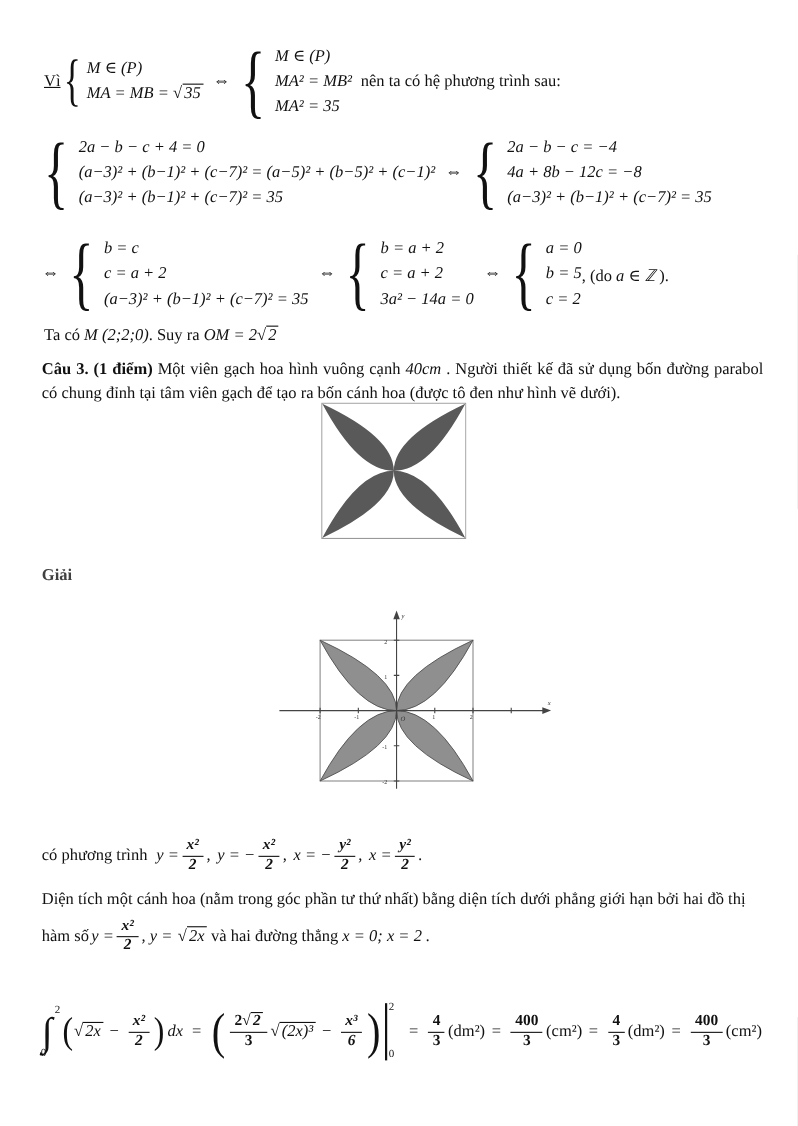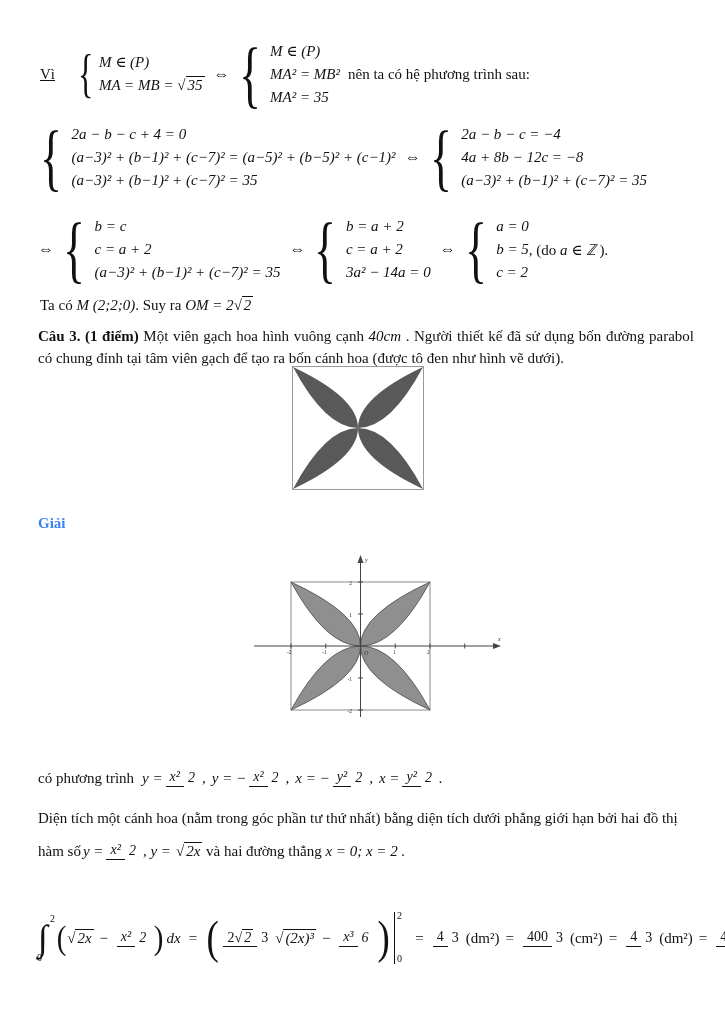--- a/index.html
+++ b/index.html
@@ -3,54 +3,54 @@
 <meta charset="utf-8">
 <style>
   html,body{margin:0;padding:0;background:#e8e8e8;}
   .page{position:relative;width:725px;height:1024px;background:#ffffff;margin:0 auto;
         font-family:"Liberation Serif","DejaVu Serif",serif;font-size:15px;color:#111;overflow:hidden;}
   .abs{position:absolute;}
   .row{display:flex;align-items:center;white-space:nowrap;}
   .m{font-style:italic;}
   .up{font-style:normal;}
   .bold{font-weight:bold;}
-  .blue{color:#3b82f6;font-weight:bold;}
+  .blue{color:#404040;font-weight:bold;}
   .sys{display:inline-flex;align-items:center;}
   .col{display:inline-flex;flex-direction:column;}
   .ln{line-height:23px;white-space:nowrap;font-style:italic;}
   .brace{font-weight:400;display:inline-block;transform:scaleX(.62);transform-origin:left center;
          margin-right:-4px;line-height:1;font-style:normal;}
   .b2{font-size:52px;}
   .b3{font-size:74px;}
   .arrow{margin:0 9px;font-size:16px;font-style:normal;}
   .sqrt{white-space:nowrap;text-align:right;}
   .rs{font-style:normal;}
   .rd{display:inline-block;border-top:1px solid #111;padding:0 2px;line-height:1.15;font-style:italic;}
-  .fr{display:inline-flex;flex-direction:row;align-items:center;line-height:1.2;font-size:14px;margin:0 3px;text-align:center;}
+  .fr{display:inline-flex;flex-direction:column;align-items:center;line-height:1.2;font-size:14px;margin:0 3px;text-align:center;font-weight:bold;}
   .fr .num{padding:0 4px;border-bottom:1px solid #111;}
   .fr .den{padding:0 4px;}
   .bp{font-size:46px;line-height:1;display:inline-block;transform:scaleX(.8);font-weight:300;font-style:normal;}
   .mp{font-size:34px;line-height:1;display:inline-block;transform:scaleX(.85);font-weight:300;font-style:normal;}
   .bint{position:relative;display:inline-block;margin:0 8px 0 0;}
   .isym{font-size:36px;line-height:1;}
   .lt{position:absolute;top:-7px;right:-7px;font-size:10px;}
   .lb{position:absolute;bottom:-7px;left:-1px;font-size:10px;}
   .ebar{position:relative;display:inline-block;width:1.4px;height:52px;background:#111;margin:0 14px 0 3px;}
   .elim{position:absolute;left:3px;font-size:10px;}
   .et{top:-2px;}.eb{bottom:0;}
   p.para{margin:0;text-align:justify;line-height:22px;}
   .plain{line-height:19px;}
 </style>
 </head>
 <body>
 
 <div class="page">
 
   <div class="abs row" style="left:40px;top:34px;height:80px;">
-    <span class="up" style="margin-right:23px;text-decoration:underline;">Vì</span>
+    <span class="up" style="margin-right:3px;text-decoration:underline;">Vì</span>
     <span class="sys">
       <span class="brace b2">{</span>
       <span class="col">
         <span class="ln">M ∈ (P)</span>
         <span class="ln"><span>MA = MB = </span><span class="sqrt"><span class="rs">√</span><span class="rd">35</span></span></span>
       </span>
     </span>
     <span class="arrow">⇔</span>
     <span class="sys">
       <span class="brace b3">{</span>

